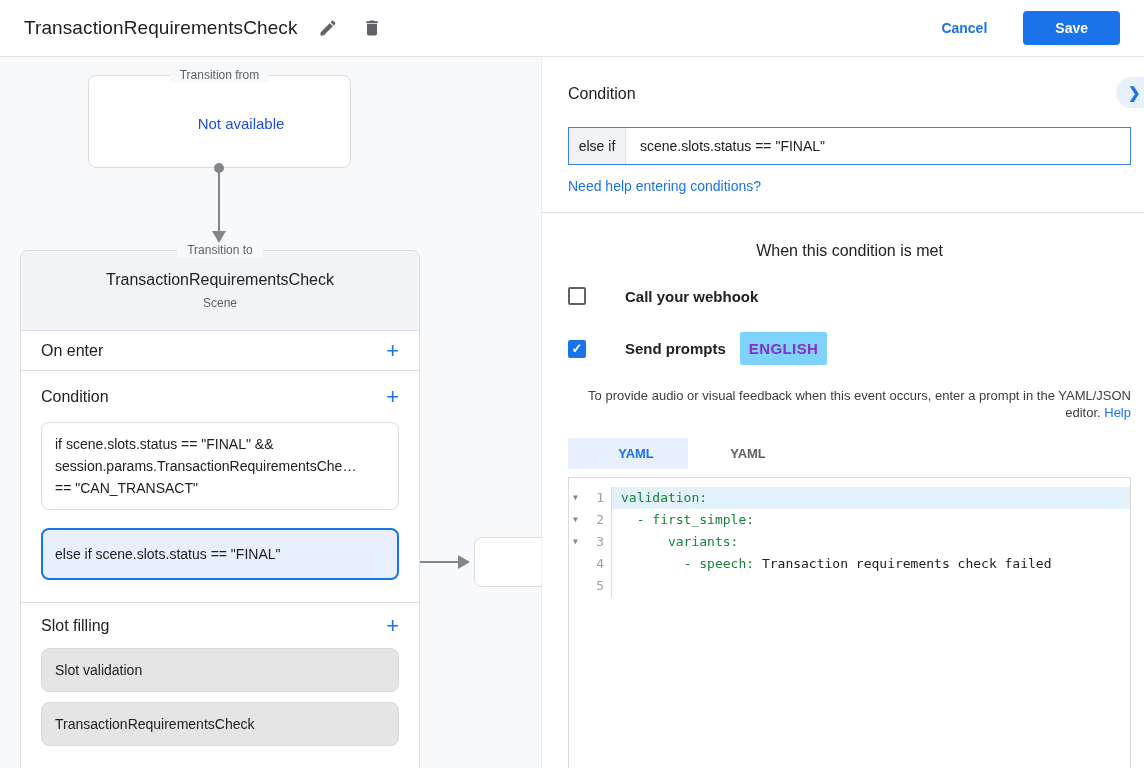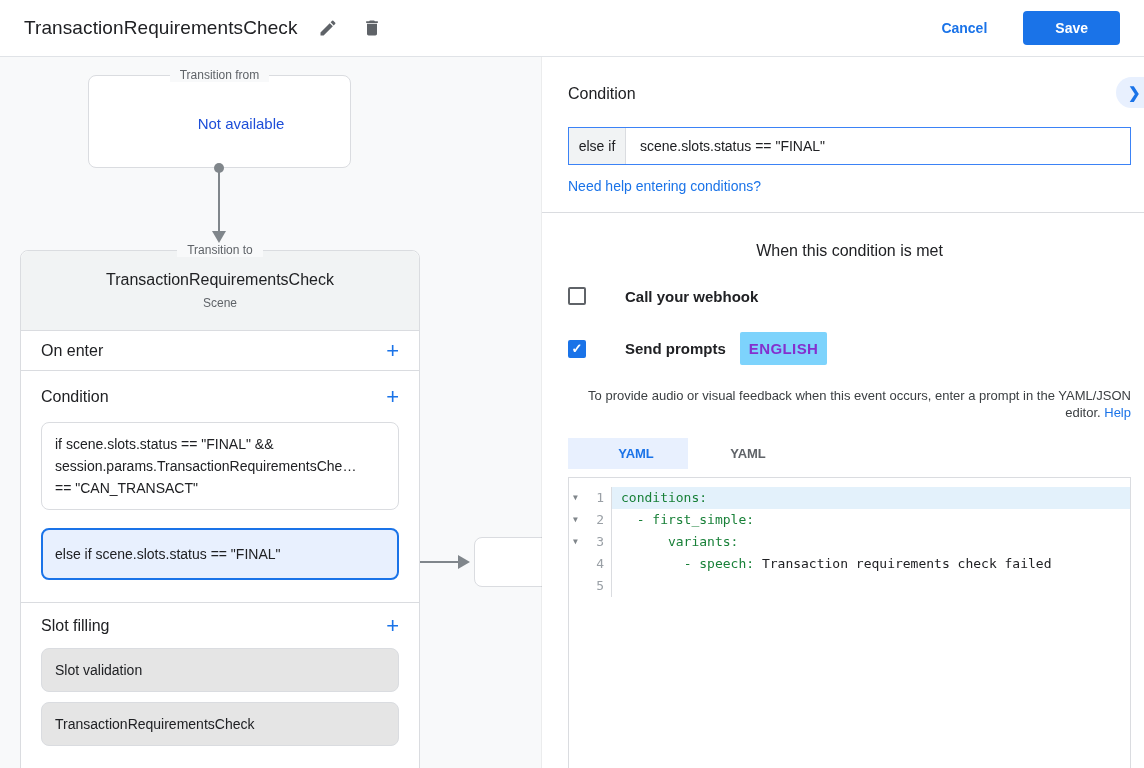--- a/index.html
+++ b/index.html
@@ -234,21 +234,21 @@
       <div class="tab active">YAML</div>
       <div class="tab">YAML</div>
     </div>
 
     <div class="editor">
       <div class="ed-line hl">
         <span class="ed-gutter">
             <span class="ed-fold">▼</span>
             <span class="ed-num">1</span>
           </span>
-        <span class="ed-code"><span></span><span class="ykey">conditions:</span><span></span></span>
+        <span class="ed-code"><span></span><span class="ykey">validation:</span><span></span></span>
       </div>
       <div class="ed-line">
         <span class="ed-gutter">
             <span class="ed-fold">▼</span>
             <span class="ed-num">2</span>
           </span>
         <span class="ed-code"><span>  </span><span class="ykey">- first_simple:</span><span></span></span>
       </div>
       <div class="ed-line">
         <span class="ed-gutter">

